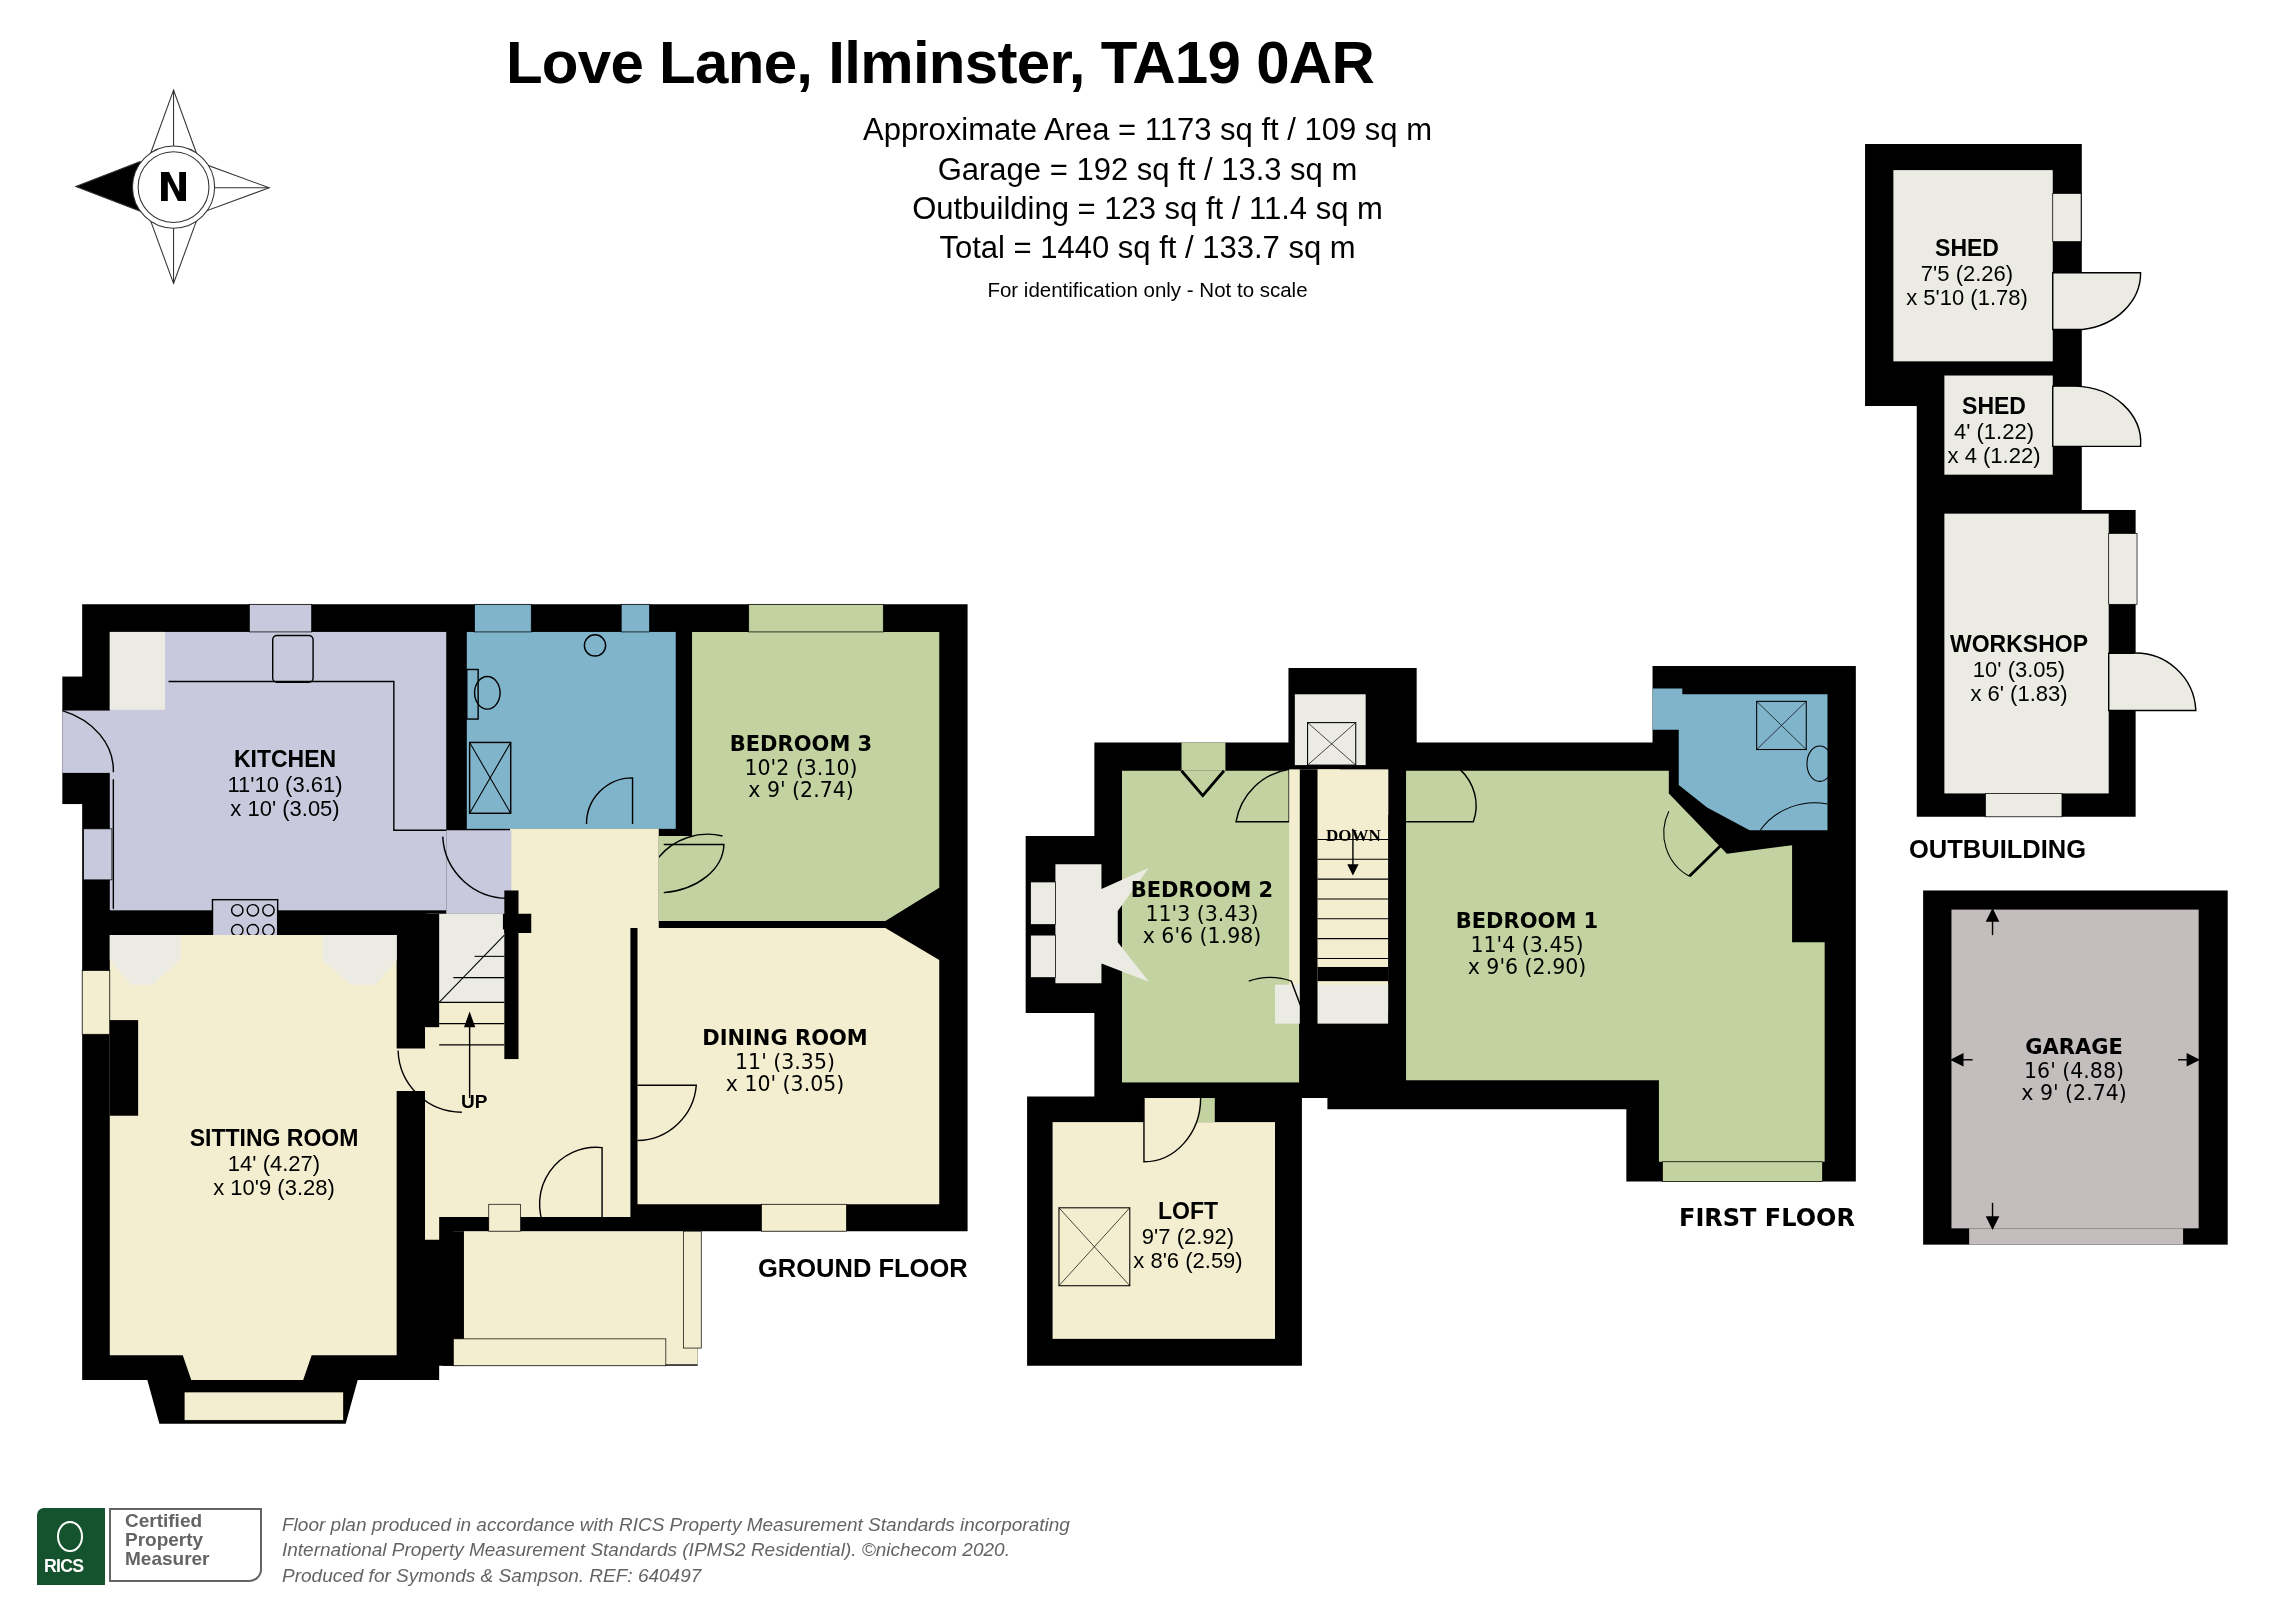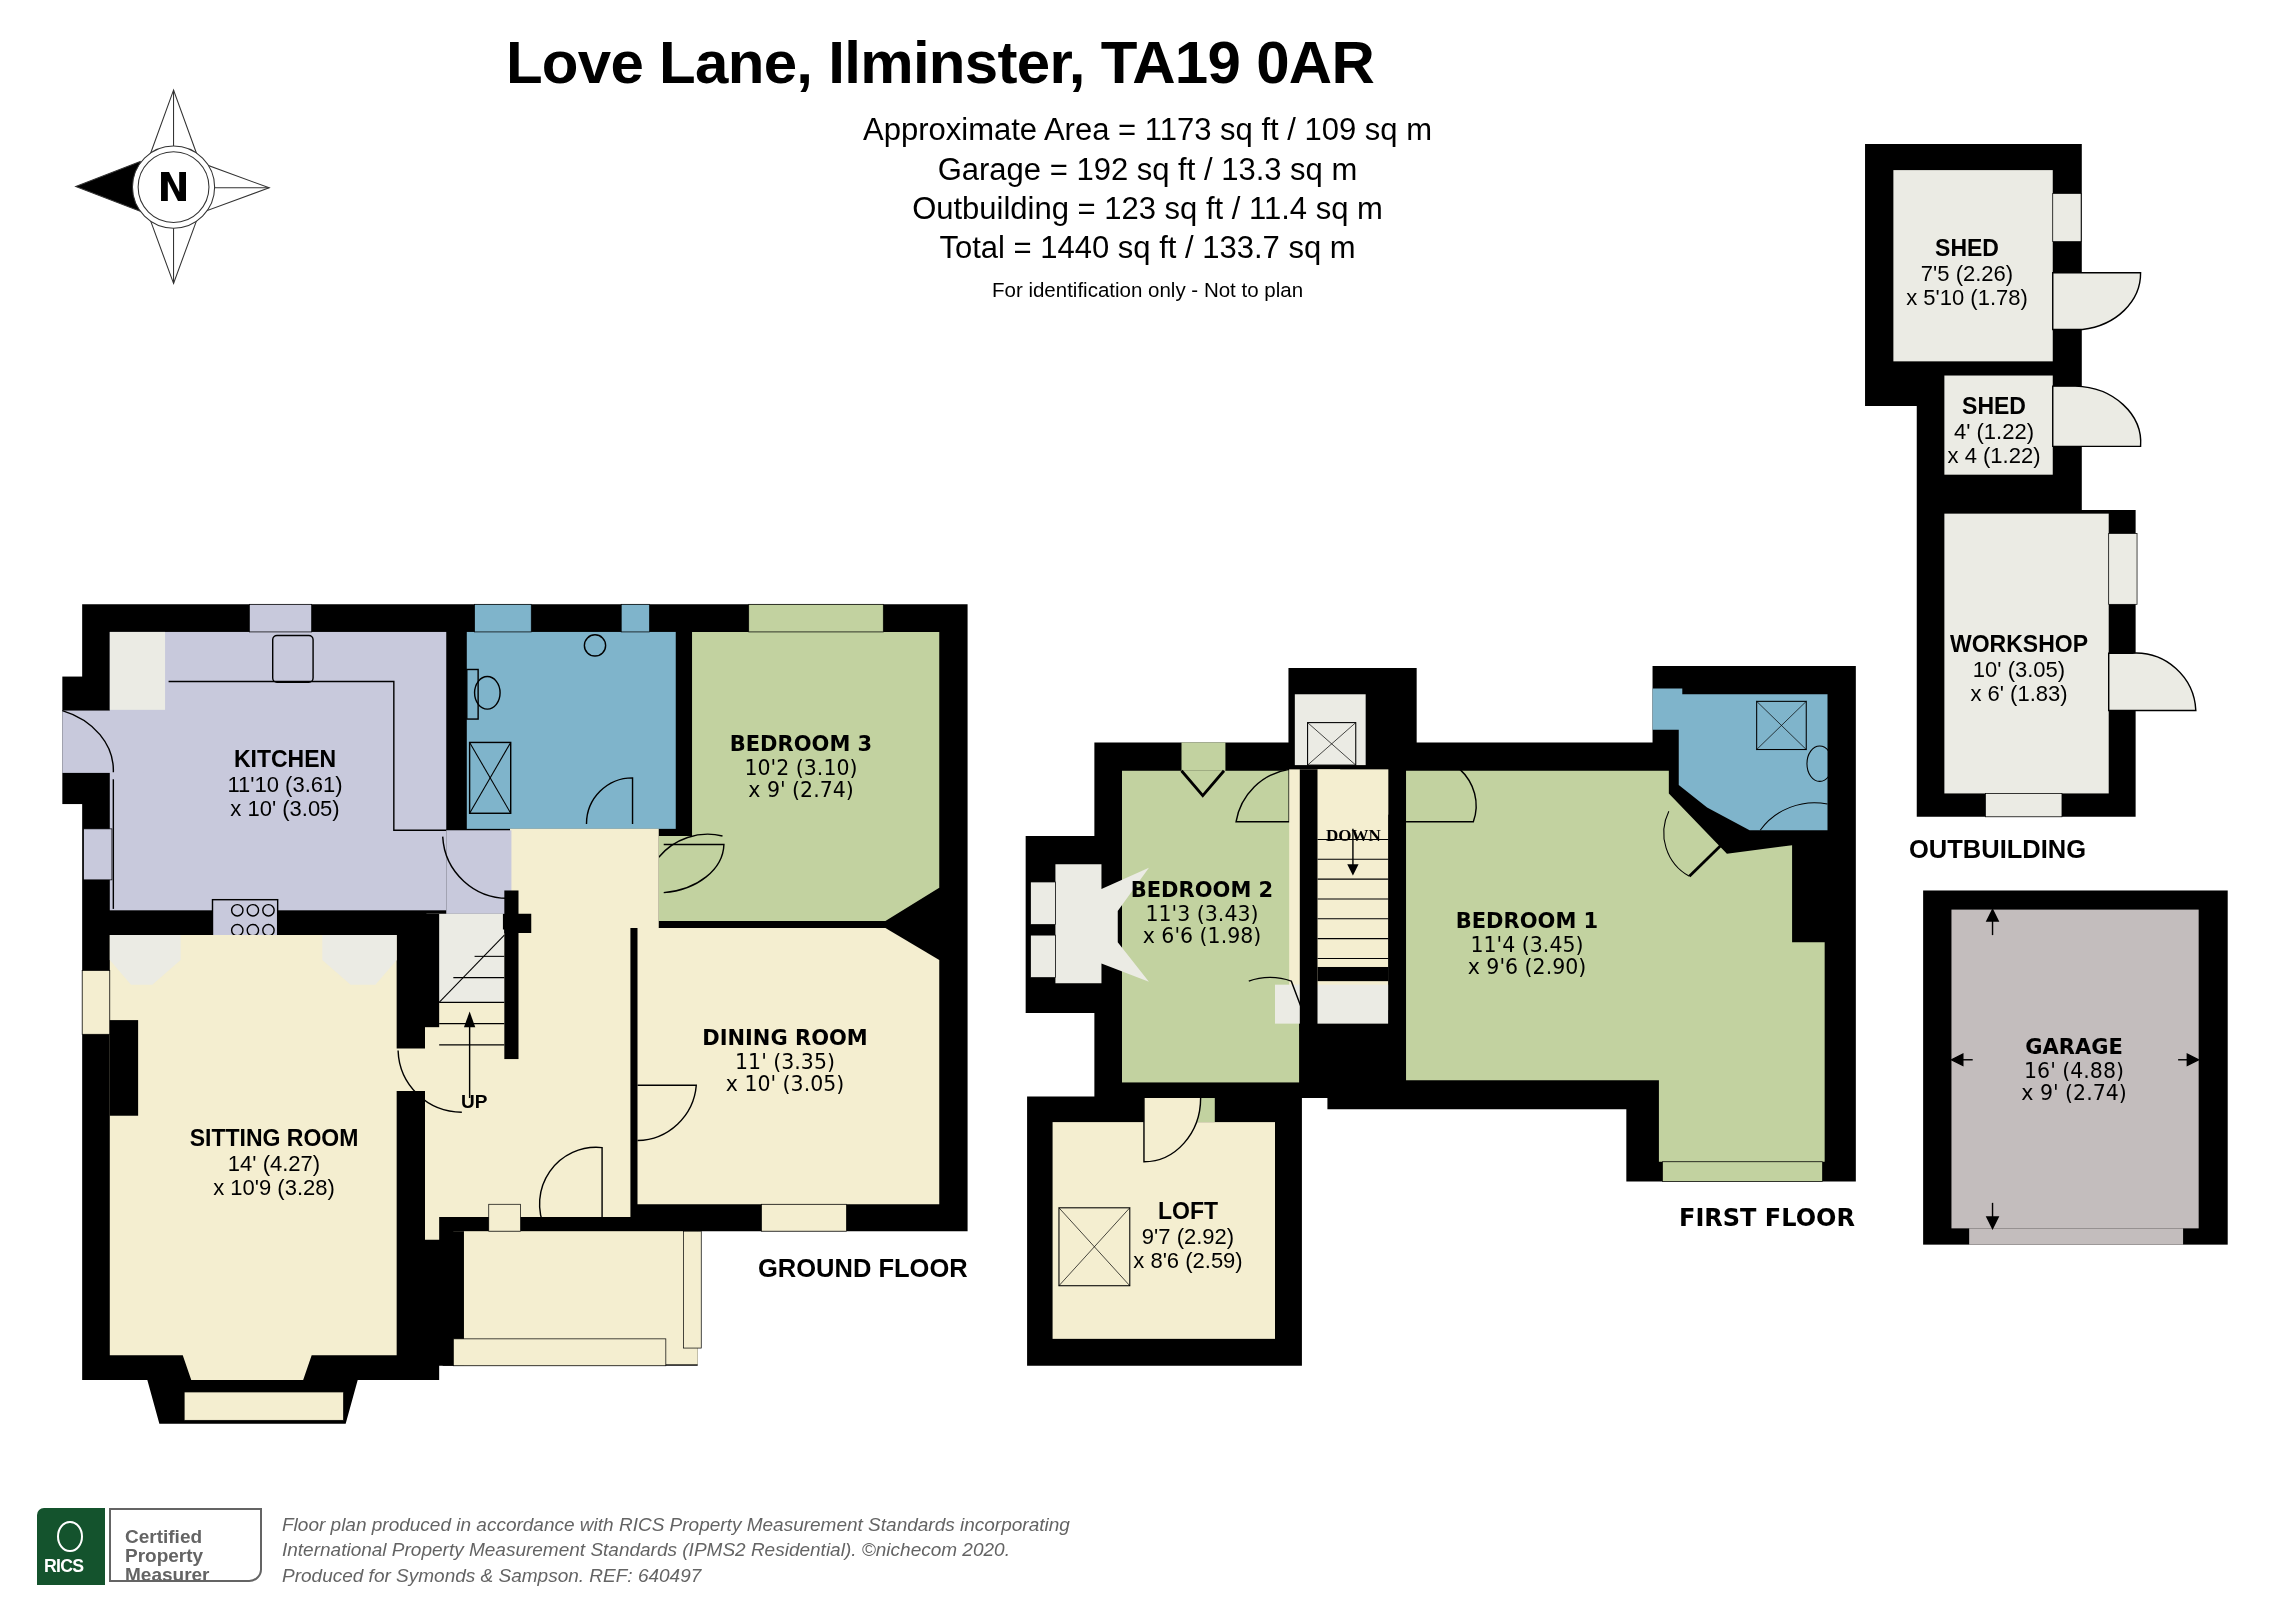--- a/index.html
+++ b/index.html
@@ -16,32 +16,32 @@
   .wide .name, .wide .dim { font-family: "DejaVu Sans", sans-serif; }
   .wide .name { font-size: 21px; }
   .wide .dim { font-size: 20.5px; }
   .floor-label { position: absolute; font-weight: bold; font-size: 25.5px; color: #000; white-space: nowrap; }
   .floor-label.wide { font-family: "DejaVu Sans", sans-serif; font-size: 24px; }
   .small-label { position: absolute; font-weight: bold; font-size: 19px; color: #000; }
   #footer-badge { left: 37px; top: 1508px; width: 228px; height: 77px; }
   #rics-box { position: absolute; left: 0; top: 0; width: 25.5px; height: 77px; background: #14532d; border-radius: 7px 0 0 0; width: 68px; }
   #rics-text { position: absolute; left: 7px; top: 48px; color: #fff; font-weight: bold; font-size: 17.7px; letter-spacing: -0.7px; }
   #rics-lion { position: absolute; left: 20px; top: 12.8px; width: 25.5px; height: 31px; border-radius: 50%; border: 2.8px solid #fff; box-sizing: border-box; }
-  #cert-box { position: absolute; left: 72px; top: 0; width: 153px; height: 74px; border: 2.1px solid #646464; border-radius: 0 0 12.8px 0; box-sizing: border-box; padding: 17px 0 0 14px; color: #646464; font-weight: bold; font-size: 19px; line-height: 1.0; }
+  #cert-box { position: absolute; left: 72px; top: 0; width: 153px; height: 74px; border: 2.1px solid #646464; border-radius: 0 0 12.8px 0; box-sizing: border-box; padding: 1px 0 0 14px; color: #646464; font-weight: bold; font-size: 19px; line-height: 1.0; }
   #footer-text { left: 282px; top: 1512px; color: #646464; font-size: 19px; line-height: 1.33; font-style: italic; }
 </style>
 </head>
 <body>
 
 <div id="title" class="abs">Love Lane, Ilminster, TA19 0AR</div>
 <div class="abs area-line" style="top:112px">Approximate Area = 1173 sq ft / 109 sq m</div>
 <div class="abs area-line" style="top:152px">Garage = 192 sq ft / 13.3 sq m</div>
 <div class="abs area-line" style="top:191px">Outbuilding = 123 sq ft / 11.4 sq m</div>
 <div class="abs area-line" style="top:230px">Total = 1440 sq ft / 133.7 sq m</div>
-<div id="disclaimer" class="abs">For identification only - Not to plan</div>
+<div id="disclaimer" class="abs">For identification only - Not to scale</div>
 
 <svg id="plan" width="2295" height="1623" viewBox="0 0 3240 2291" xmlns="http://www.w3.org/2000/svg">
 
   <g stroke="#333" stroke-width="1.5" fill="#fff">
     <polygon points="245,127 212,218 245,208 278,218"></polygon>
     <line x1="245" y1="127" x2="245" y2="208"></line>
     <polygon points="245,400 212,310 245,320 278,310"></polygon>
     <line x1="245" y1="400" x2="245" y2="320"></line>
     <polygon points="380,265 290,232 300,265 290,298"></polygon>
     <line x1="380" y1="265" x2="300" y2="265"></line>

